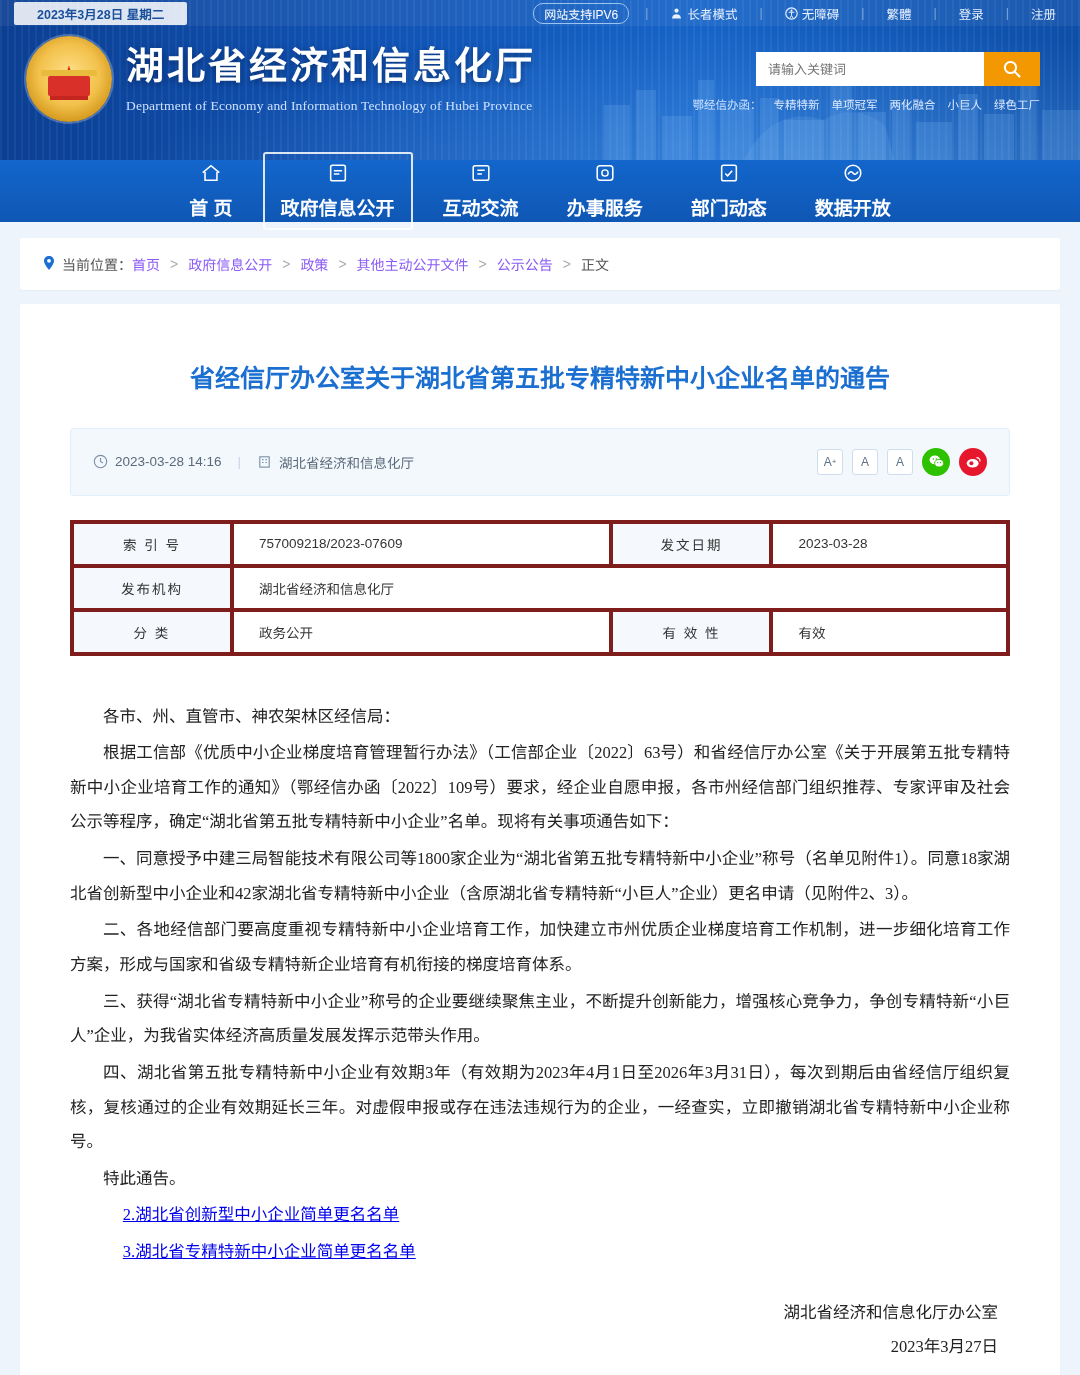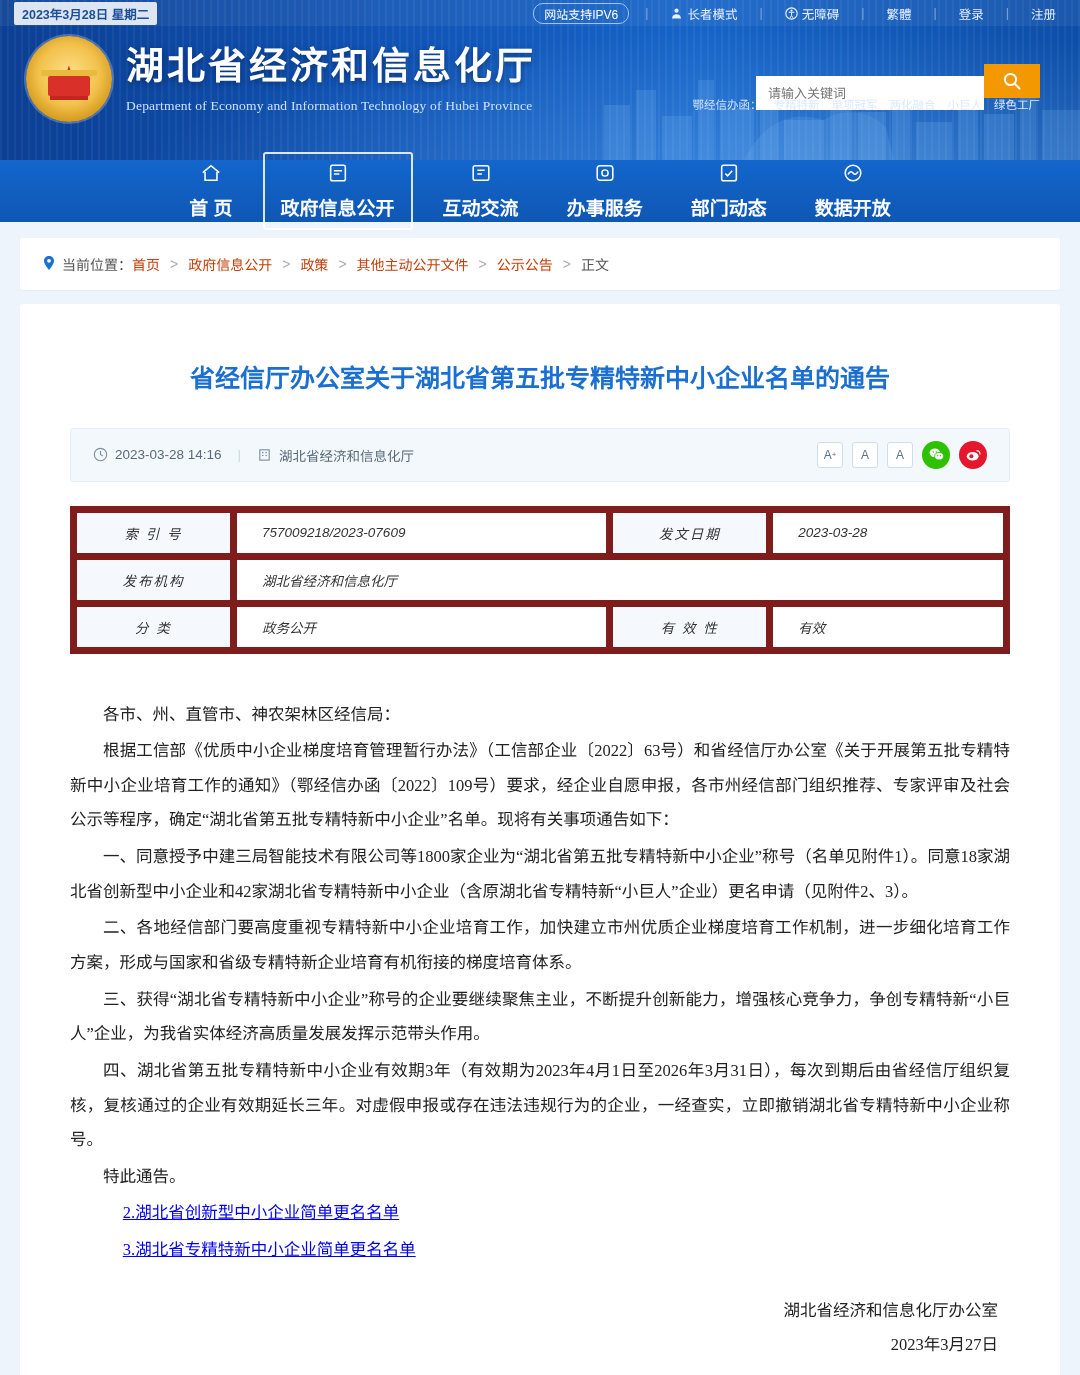--- a/index.html
+++ b/index.html
@@ -35,21 +35,21 @@
     height:26px;
     display:flex;align-items:center;
     font-size:12.5px;color:#dbe9ff;
     padding:0 14px;
     background:rgba(255,255,255,.06);
   }
   .topdate{
     background:rgba(255,255,255,.85);
     color:#1a4f9c;
     font-size:12.5px;
-    padding:2px 8px;
+    padding:2px 23px;
     border-radius:2px;
     margin-right:auto;
     font-weight:bold;
   }
   .toplinks{display:flex;align-items:center;gap:12px;font-size:12.5px;}
   .toplinks a{color:#e7f0ff;text-decoration:none;display:inline-flex;align-items:center;gap:4px;padding:0 10px;}
   .toplinks .sep{color:#7ea7dd;}
   .ipv6{
     border:1px solid #9cc4f2;border-radius:10px;
     padding:1px 10px;color:#fff;font-size:12px;margin-right:4px;
@@ -82,21 +82,21 @@
   }
   .titles .en{
     font-size:13.5px;color:#cfe2ff;margin-top:9px;letter-spacing:.2px;
     font-family:"Liberation Serif","DejaVu Serif",serif;
   }
   .searchbox{
     position:absolute;right:40px;top:52px;display:flex;align-items:center;
   }
   .searchbox input{
     width:228px;height:34px;border:none;outline:none;padding:0 12px;
-    font-size:13px;color:#333;background:#fff;margin-top:24px;
+    font-size:13px;color:#333;background:#fff;
   }
   .searchbtn{
     width:56px;height:34px;background:#f39800;border:none;cursor:pointer;
     display:flex;align-items:center;justify-content:center;
   }
   .hotwrap{
     position:absolute;right:40px;top:96px;
     font-size:11.5px;color:#cfe2ff;display:flex;gap:12px;align-items:center;
   }
   .hotwrap a{color:#dbe9ff;text-decoration:none;}
@@ -116,55 +116,55 @@
   .nav-ico{width:22px;height:22px;display:inline-block;}
 
   
   .crumbwrap{padding:16px 20px 0;}
   .crumb{
     background:#fff;border-radius:2px;height:52px;
     display:flex;align-items:center;padding:0 22px;font-size:14px;color:#555;
     box-shadow:0 1px 2px rgba(0,0,0,.04);
   }
   .crumb .pin{color:#1a6fd0;margin-right:6px;}
-  .crumb a{color:#c2410c;text-decoration:none;}
+  .crumb a{color:#8b5cf6;text-decoration:none;}
   .crumb .arrow{margin:0 10px;color:#aaa;}
 
   
   .paper{
     margin:14px 20px 0;background:#fff;border-radius:3px;
     padding:34px 50px 40px;box-shadow:0 1px 2px rgba(0,0,0,.04);
     min-height:1090px;
   }
   h1.doc-title{
     margin:22px 0 30px;text-align:center;color:#1a6fd0;
     font-size:25px;line-height:1.5;font-weight:bold;
     font-family:"Liberation Serif","DejaVu Serif",serif;
   }
   .meta{
     background:#f3f8fd;border:1px solid #e2eefb;border-radius:3px;
-    height:54px;display:flex;align-items:center;padding:0 22px;
+    height:68px;display:flex;align-items:center;padding:0 22px;
     font-size:13.5px;color:#5a6a7a;
   }
   .meta .mi{display:flex;align-items:center;gap:7px;}
   .meta .divider{margin:0 16px;color:#c6d6e6;}
   .meta .right{margin-left:auto;display:flex;align-items:center;gap:9px;}
   .fsbtn{
     width:26px;height:26px;border:1px solid #cfdded;background:#fff;border-radius:3px;
     color:#5b7288;font-size:12px;display:flex;align-items:center;justify-content:center;cursor:pointer;
   }
   .fsbtn sup{font-size:8px;}
   .soc{width:28px;height:28px;border-radius:50%;display:flex;align-items:center;justify-content:center;color:#fff;font-size:14px;cursor:pointer;}
   .soc.wx{background:#2dc100;}
   .soc.wb{background:#e6162d;}
 
   table.info{
     width:100%;border-collapse:collapse;margin-top:24px;font-size:13.5px;color:#333;
   }
-  table.info td{border:7px solid #7f1d1d;padding:10px 25px;height:34px;font-style:italic;}
+  table.info td{border:4px solid #7f1d1d;padding:10px 25px;height:34px;}
   table.info td.lab{background:#f5f9fd;text-align:center;color:#333;width:160px;letter-spacing:2px;}
   table.info td.val{background:#fff;}
 
   .body-text{margin-top:44px;font-size:16.5px;line-height:2.1;color:#222;
     font-family:"Liberation Serif","DejaVu Serif",serif;text-align:justify;}
   .body-text p{margin:0 0 2px;}
   .ind{text-indent:2em;}
   .att{text-indent:2em;}
   .att2{text-indent:3.2em;}
   .att a{color:#1a6fd0;text-decoration:none;}

